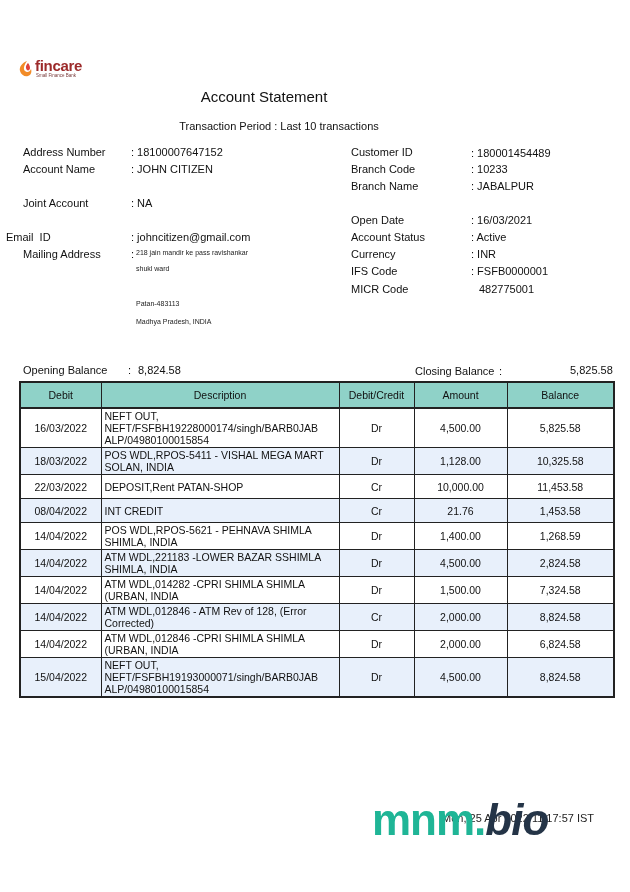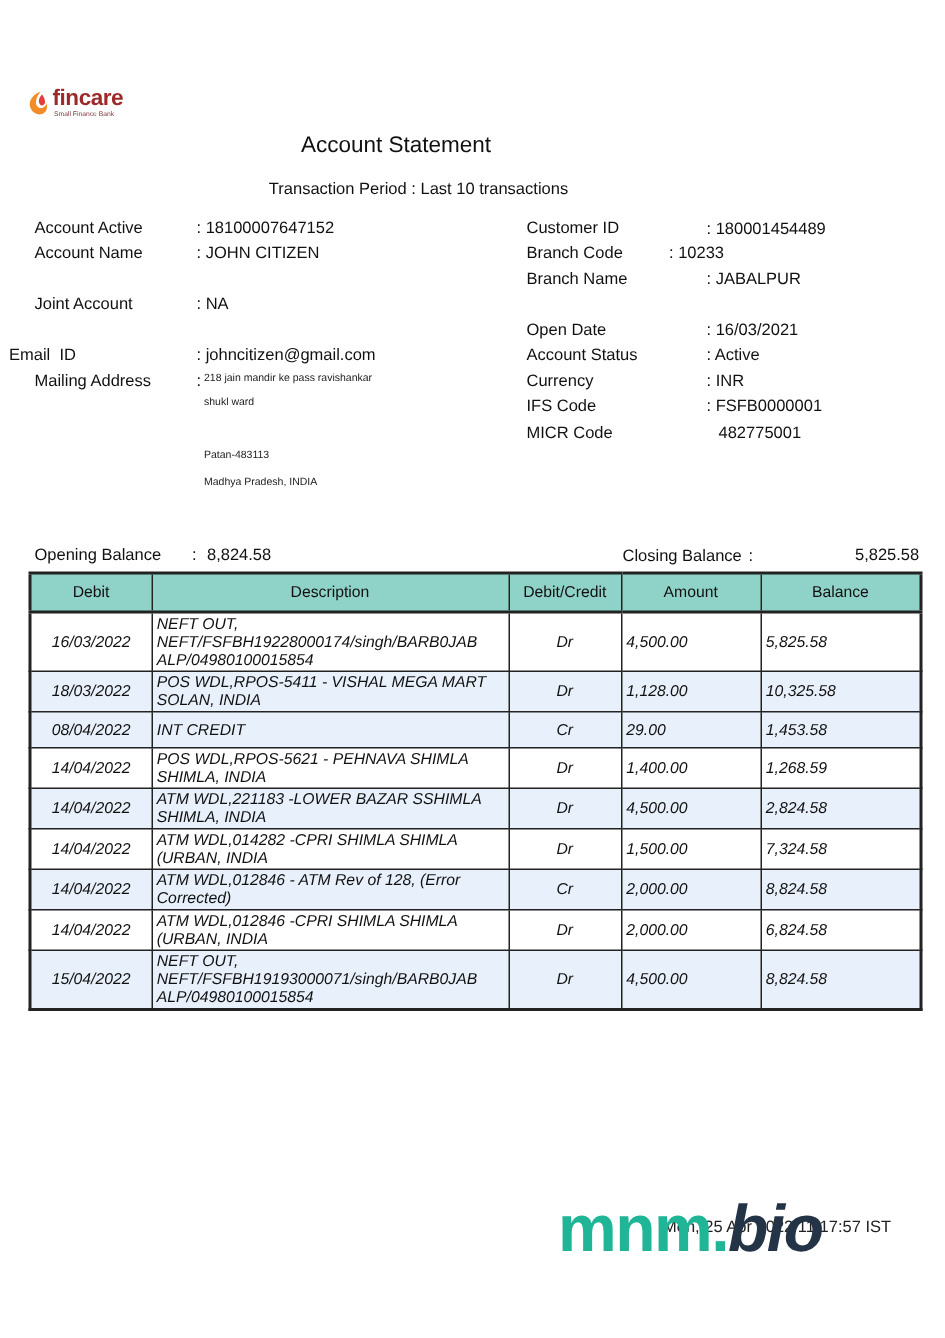--- a/index.html
+++ b/index.html
@@ -16,26 +16,26 @@
   .period { left:0; width:558px; top:120px; text-align:center; font-size:11px; color:#111; }
 
   .lbl, .val { font-size:11px; color:#111; white-space:nowrap; }
   .small { font-size:7px; color:#222; white-space:nowrap; }
 
   .bal { font-size:11px; color:#111; white-space:nowrap; }
 
   table.txn { position:absolute; left:19px; top:381px; width:594px; border-collapse:collapse;
               font-size:10.5px; table-layout:fixed; }
   table.txn th { background:#8fd2c8; font-weight:normal; height:22px; border:1px solid #222; text-align:center; }
-  table.txn td { border:1px solid #222; padding:1px 3px; line-height:12px; vertical-align:middle;font-style:italic; }
+  table.txn td { border:1px solid #222; padding:1px 3px; line-height:12px; vertical-align:middle; }
   table.txn { border:2px solid #222; }
   table.txn th { border-top:2px solid #222; border-bottom:2px solid #222; }
   table.txn tr.alt td { background:#e8f0fb; }
   td.c { text-align:center; }
-  td.r { text-align:left; }
+  td.r { text-align:center; }
   td.l { text-align:left; }
 
   .footer { left:442px; top:812px; font-size:11px; color:#222; white-space:nowrap; }
   .wm { left:372px; top:795px; font-size:44px; font-weight:bold; white-space:nowrap; letter-spacing:-1px; }
   .wm .a { color:#1fb596; }
   .wm .b { color:#243447; font-style:italic; }
 </style>
 </head>
 <body>
 
@@ -45,41 +45,41 @@
     <path d="M10 3 C8 5 7 8 9 10 C10 11 12 10 12 8 C12 6 11 4 10 3 Z" fill="#e0403a"></path>
   </svg>
   <span class="logo-word">fincare</span>
   <span class="logo-sub">Small Finance Bank</span>
 </div>
 
 <div class="abs title">Account Statement</div>
 <div class="abs period">Transaction Period : Last 10 transactions</div>
 
 <div>
-  <span class="abs lbl" style="left:23px;top:146px">Account Active</span>
+  <span class="abs lbl" style="left:23px;top:146px">Address Number</span>
   <span class="abs val" style="left:131px;top:146px">: 18100007647152</span>
   <span class="abs lbl" style="left:23px;top:163px">Account Name</span>
   <span class="abs val" style="left:131px;top:163px">: JOHN CITIZEN</span>
   <span class="abs lbl" style="left:23px;top:197px">Joint Account</span>
   <span class="abs val" style="left:131px;top:197px">: NA</span>
   <span class="abs lbl" style="left:6px;top:231px;white-space:pre">Email  ID</span>
   <span class="abs val" style="left:131px;top:231px">: johncitizen@gmail.com</span>
   <span class="abs lbl" style="left:23px;top:248px">Mailing Address</span>
   <span class="abs val" style="left:131px;top:248px">:</span>
   <span class="abs small" style="left:136px;top:249px">218 jain mandir ke pass ravishankar</span>
   <span class="abs small" style="left:136px;top:265px">shukl ward</span>
   <span class="abs small" style="left:136px;top:300px">Patan-483113</span>
   <span class="abs small" style="left:136px;top:318px">Madhya Pradesh, INDIA</span>
 </div>
 
 <div>
   <span class="abs lbl" style="left:351px;top:146px">Customer ID</span>
   <span class="abs val" style="left:471px;top:147px">: 180001454489</span>
   <span class="abs lbl" style="left:351px;top:163px">Branch Code</span>
-  <span class="abs val" style="left:446px;top:163px">: 10233</span>
+  <span class="abs val" style="left:471px;top:163px">: 10233</span>
   <span class="abs lbl" style="left:351px;top:180px">Branch Name</span>
   <span class="abs val" style="left:471px;top:180px">: JABALPUR</span>
   <span class="abs lbl" style="left:351px;top:214px">Open Date</span>
   <span class="abs val" style="left:471px;top:214px">: 16/03/2021</span>
   <span class="abs lbl" style="left:351px;top:231px">Account Status</span>
   <span class="abs val" style="left:471px;top:231px">: Active</span>
   <span class="abs lbl" style="left:351px;top:248px">Currency</span>
   <span class="abs val" style="left:471px;top:248px">: INR</span>
   <span class="abs lbl" style="left:351px;top:265px">IFS Code</span>
   <span class="abs val" style="left:471px;top:265px">: FSFB0000001</span>
@@ -126,27 +126,36 @@
       <tr class="alt" style="height: 26px;">
         <td class="c">18/03/2022</td>
         <td class="l">
           <div>POS WDL,RPOS-5411 - VISHAL MEGA MART</div>
           <div>SOLAN, INDIA</div>
         </td>
         <td class="c">Dr</td>
         <td class="r">1,128.00</td>
         <td class="r">10,325.58</td>
       </tr>
+      <tr style="height: 24px;">
+        <td class="c">22/03/2022</td>
+        <td class="l">
+          <div>DEPOSIT,Rent PATAN-SHOP</div>
+        </td>
+        <td class="c">Cr</td>
+        <td class="r">10,000.00</td>
+        <td class="r">11,453.58</td>
+      </tr>
       <tr class="alt" style="height: 24px;">
         <td class="c">08/04/2022</td>
         <td class="l">
           <div>INT CREDIT</div>
         </td>
         <td class="c">Cr</td>
-        <td class="r">29.00</td>
+        <td class="r">21.76</td>
         <td class="r">1,453.58</td>
       </tr>
       <tr style="height: 26px;">
         <td class="c">14/04/2022</td>
         <td class="l">
           <div>POS WDL,RPOS-5621 - PEHNAVA SHIMLA</div>
           <div>SHIMLA, INDIA</div>
         </td>
         <td class="c">Dr</td>
         <td class="r">1,400.00</td>

